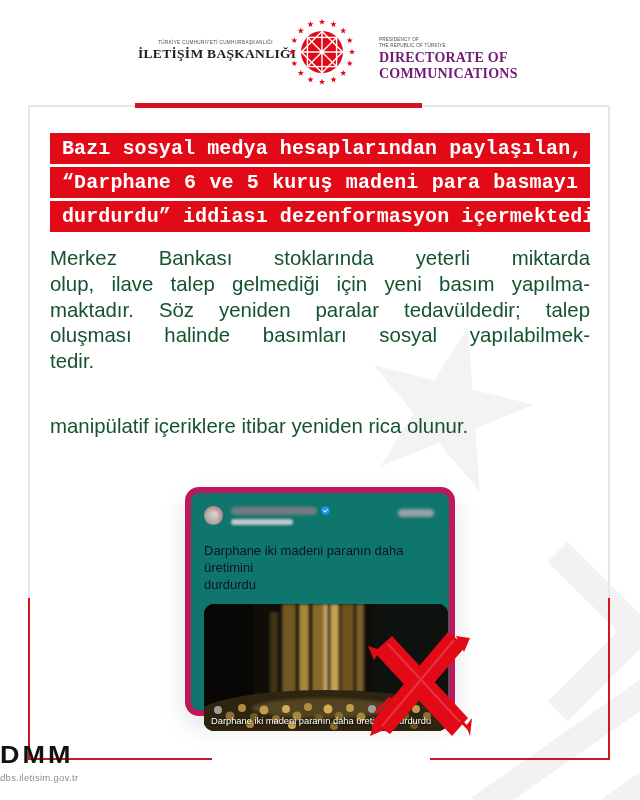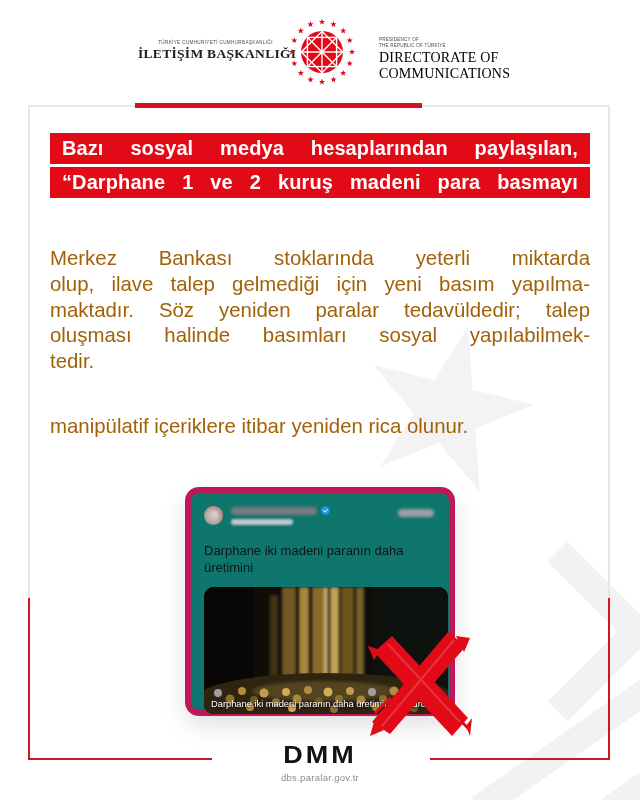--- a/index.html
+++ b/index.html
@@ -16,38 +16,38 @@
   .wm-bar3{left:460px;top:735px;width:210px;height:26px;transform:rotate(-35deg);}
   .wm-bar4{left:560px;top:775px;width:160px;height:26px;transform:rotate(-35deg);}
   
   .hdr-left{position:absolute;left:138px;top:40px;width:155px;text-align:center;z-index:2;}
   .hdr-left .tiny{font-size:4.6px;letter-spacing:.35px;color:#4a4a4a;white-space:nowrap;}
   .hdr-left .serif{font-family:"Liberation Serif",serif;font-weight:bold;font-size:13.5px;
     letter-spacing:.3px;color:#1e1e1e;margin-top:1px;white-space:nowrap;}
   .emblem{position:absolute;left:284px;top:14px;width:76px;height:76px;z-index:2;color:var(--red,#e30a17);}
   .hdr-right{position:absolute;left:379px;top:37px;text-align:left;z-index:2;}
   .hdr-right .tiny{font-size:4.6px;line-height:5.5px;letter-spacing:.2px;color:#4a4a4a;}
-  .hdr-right .serif{font-family:"Liberation Serif",serif;font-weight:normal;font-size:14px;
-    line-height:13.5px;letter-spacing:.2px;color:#000000;margin-top:2.5px;}
+  .hdr-right .serif{font-family:"Liberation Serif",serif;font-weight:bold;font-size:14px;
+    line-height:13.5px;letter-spacing:.2px;color:#701a75;margin-top:2.5px;}
   
   .frame-top{position:absolute;left:28px;top:105px;width:582px;height:2px;background:var(--frame-gray,#e6e6e6);z-index:1;}
   .frame-accent{position:absolute;left:135px;top:103px;width:287px;height:5px;background:var(--frame-red,#d21420);z-index:1;}
   .frame-left,.frame-right{position:absolute;top:105px;width:2px;height:655px;z-index:1;
     background:linear-gradient(var(--frame-gray,#e6e6e6) 75.3%,var(--frame-red,#d21420) 75.3%);}
   .frame-left{left:28px;}
   .frame-right{left:608px;}
   .frame-bl{position:absolute;left:28px;top:758px;width:184px;height:2px;background:var(--frame-red,#d21420);z-index:1;}
   .frame-br{position:absolute;left:430px;top:758px;width:180px;height:2px;background:var(--frame-red,#d21420);z-index:1;}
   
   .banner{position:absolute;left:50px;top:133px;width:540px;z-index:2;}
   .banner .bar{background:var(--red,#e30a17);color:#fff;height:31px;line-height:31px;margin-bottom:3px;
     padding:0 12px;font-weight:bold;font-size:20px;letter-spacing:.1px;
-    text-align:justify;text-align-last:justify;box-sizing:border-box;white-space:nowrap;}
-  
-  .para{position:absolute;left:50px;width:540px;color:#a16207;font-size:20.4px;line-height:25.8px;z-index:2;}
+    text-align:justify;text-align-last:justify;box-sizing:border-box;white-space:nowrap;font-family:Liberation Mono, monospace;}
+  
+  .para{position:absolute;left:50px;width:540px;color:#14532d;font-size:20.4px;line-height:25.8px;z-index:2;}
   #para1{top:246px;} #para2{top:414px;}
   .para .jl{text-align:justify;text-align-last:justify;white-space:nowrap;}
   .para .ll{text-align:left;}
   
   .tweet{position:absolute;left:185px;top:487px;width:270px;height:229px;background:#0f766e;
     border:6px solid #be185d;border-radius:14px;box-shadow:0 10px 24px rgba(0,0,0,.12);
     box-sizing:border-box;padding:13px;z-index:2;}
   .tw-header{position:relative;display:flex;align-items:flex-start;height:22px;}
   .avatar{width:19px;height:19px;border-radius:50%;flex:0 0 auto;
     background:radial-gradient(circle at 62% 38%,#e3dedc 0%,#b9b0ae 55%,#8e7f7d 100%);
@@ -59,21 +59,21 @@
   .blur-handle{width:62px;height:6px;border-radius:3px;background:#c2c6cb;filter:blur(1.3px);margin-top:4px;}
   .blur-time{position:absolute;right:2px;top:3px;width:36px;height:8px;border-radius:4px;background:#9aa0a6;filter:blur(1.6px);}
   .tw-text{margin-top:14px;font-size:13px;line-height:17px;color:#0f1419;letter-spacing:0;}
   .tw-img{position:relative;margin-top:11px;width:244px;height:127px;border-radius:10px;overflow:hidden;background:#0c0a08;}
   .tw-img svg{display:block;}
   .tw-caption{position:absolute;left:7px;right:4px;bottom:4px;color:#fff;font-size:9.3px;line-height:11px;
     text-shadow:0 1px 2px rgba(0,0,0,.85);white-space:nowrap;}
   
   .stamp{position:absolute;left:368px;top:626px;width:104px;height:112px;z-index:3;color:var(--red,#e30a17);}
   
-  .footer{position:absolute;left:0;width:640px;top:740px;text-align:center;z-index:2;}
+  .footer{position:absolute;left:0;width:640px;top:740px;z-index:2;}
   .dmm-logo{font-weight:bold;font-size:27px;letter-spacing:3px;color:#121212;transform:scaleY(.92);}
   .dmm-url{font-size:9.5px;color:#8b8b8b;letter-spacing:.3px;margin-top:1px;}
 </style>
 </head>
 <body>
 
 <div id="page">
 
   <div class="wm wm-star">★</div>
   <div class="wm-bar wm-bar1"></div>
@@ -130,21 +130,22 @@
 
   <div class="frame-top"></div>
   <div class="frame-accent"></div>
   <div class="frame-left"></div>
   <div class="frame-right"></div>
   <div class="frame-bl"></div>
   <div class="frame-br"></div>
 
   <div class="banner">
     <div class="bar">Bazı sosyal medya hesaplarından paylaşılan,</div>
-    <div class="bar">“Darphane 1 ve 2 kuruş madeni para basmayı</div>
+    <div class="bar">“Darphane 6 ve 5 kuruş madeni para basmayı</div>
+    <div class="bar">durdurdu” iddiası dezenformasyon içermektedir.</div>
   </div>
 
   <div class="para" id="para1">
     <div class="jl">Merkez Bankası stoklarında yeterli miktarda</div>
     <div class="jl">olup, ilave talep gelmediği için yeni basım yapılma-</div>
     <div class="jl">maktadır. Söz yeniden paralar tedavüldedir; talep</div>
     <div class="jl">oluşması halinde basımları sosyal yapılabilmek-</div>
     <div class="ll">tedir.</div>
   </div>
 
@@ -163,20 +164,21 @@
             <path d="M7 12.5 L10.5 16 L17 9" stroke="#fff" stroke-width="2.6" fill="none" stroke-linecap="round" stroke-linejoin="round"></path>
           </svg>
         </div>
         <div class="blur-handle"></div>
       </div>
       <div class="blur-time"></div>
     </div>
 
     <div class="tw-text">
       <div>Darphane iki madeni paranın daha üretimini</div>
+      <div>durdurdu</div>
     </div>
 
     <div class="tw-img">
       <svg width="244" height="127" viewBox="0 0 244 127" preserveAspectRatio="none">
         <defs>
           <filter id="b1" x="-20%" y="-20%" width="140%" height="140%">
               <feGaussianBlur stdDeviation="1.6"></feGaussianBlur>
             </filter>
         </defs>
         <rect width="244" height="127" fill="#100d09"></rect>
@@ -241,16 +243,16 @@
       </g>
       <g stroke="#fff" opacity=".16" stroke-width="2.2">
         <line x1="20" y1="18" x2="92" y2="96"></line>
         <line x1="86" y1="14" x2="14" y2="100"></line>
       </g>
     </svg>
   </div>
 
   <div class="footer">
     <div class="dmm-logo">DMM</div>
-    <div class="dmm-url">dbs.paralar.gov.tr</div>
+    <div class="dmm-url">dbs.iletisim.gov.tr</div>
   </div>
 
 </div>
 
 </body></html>

